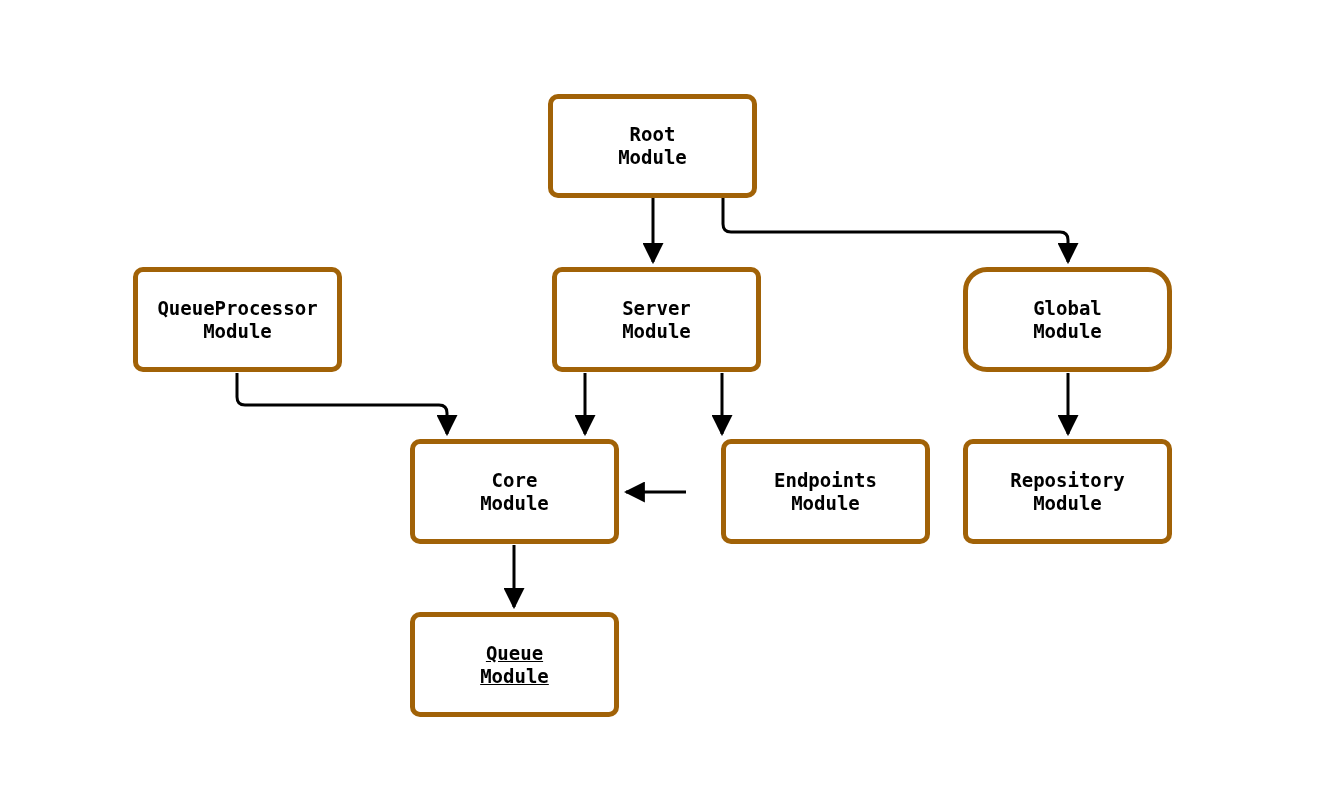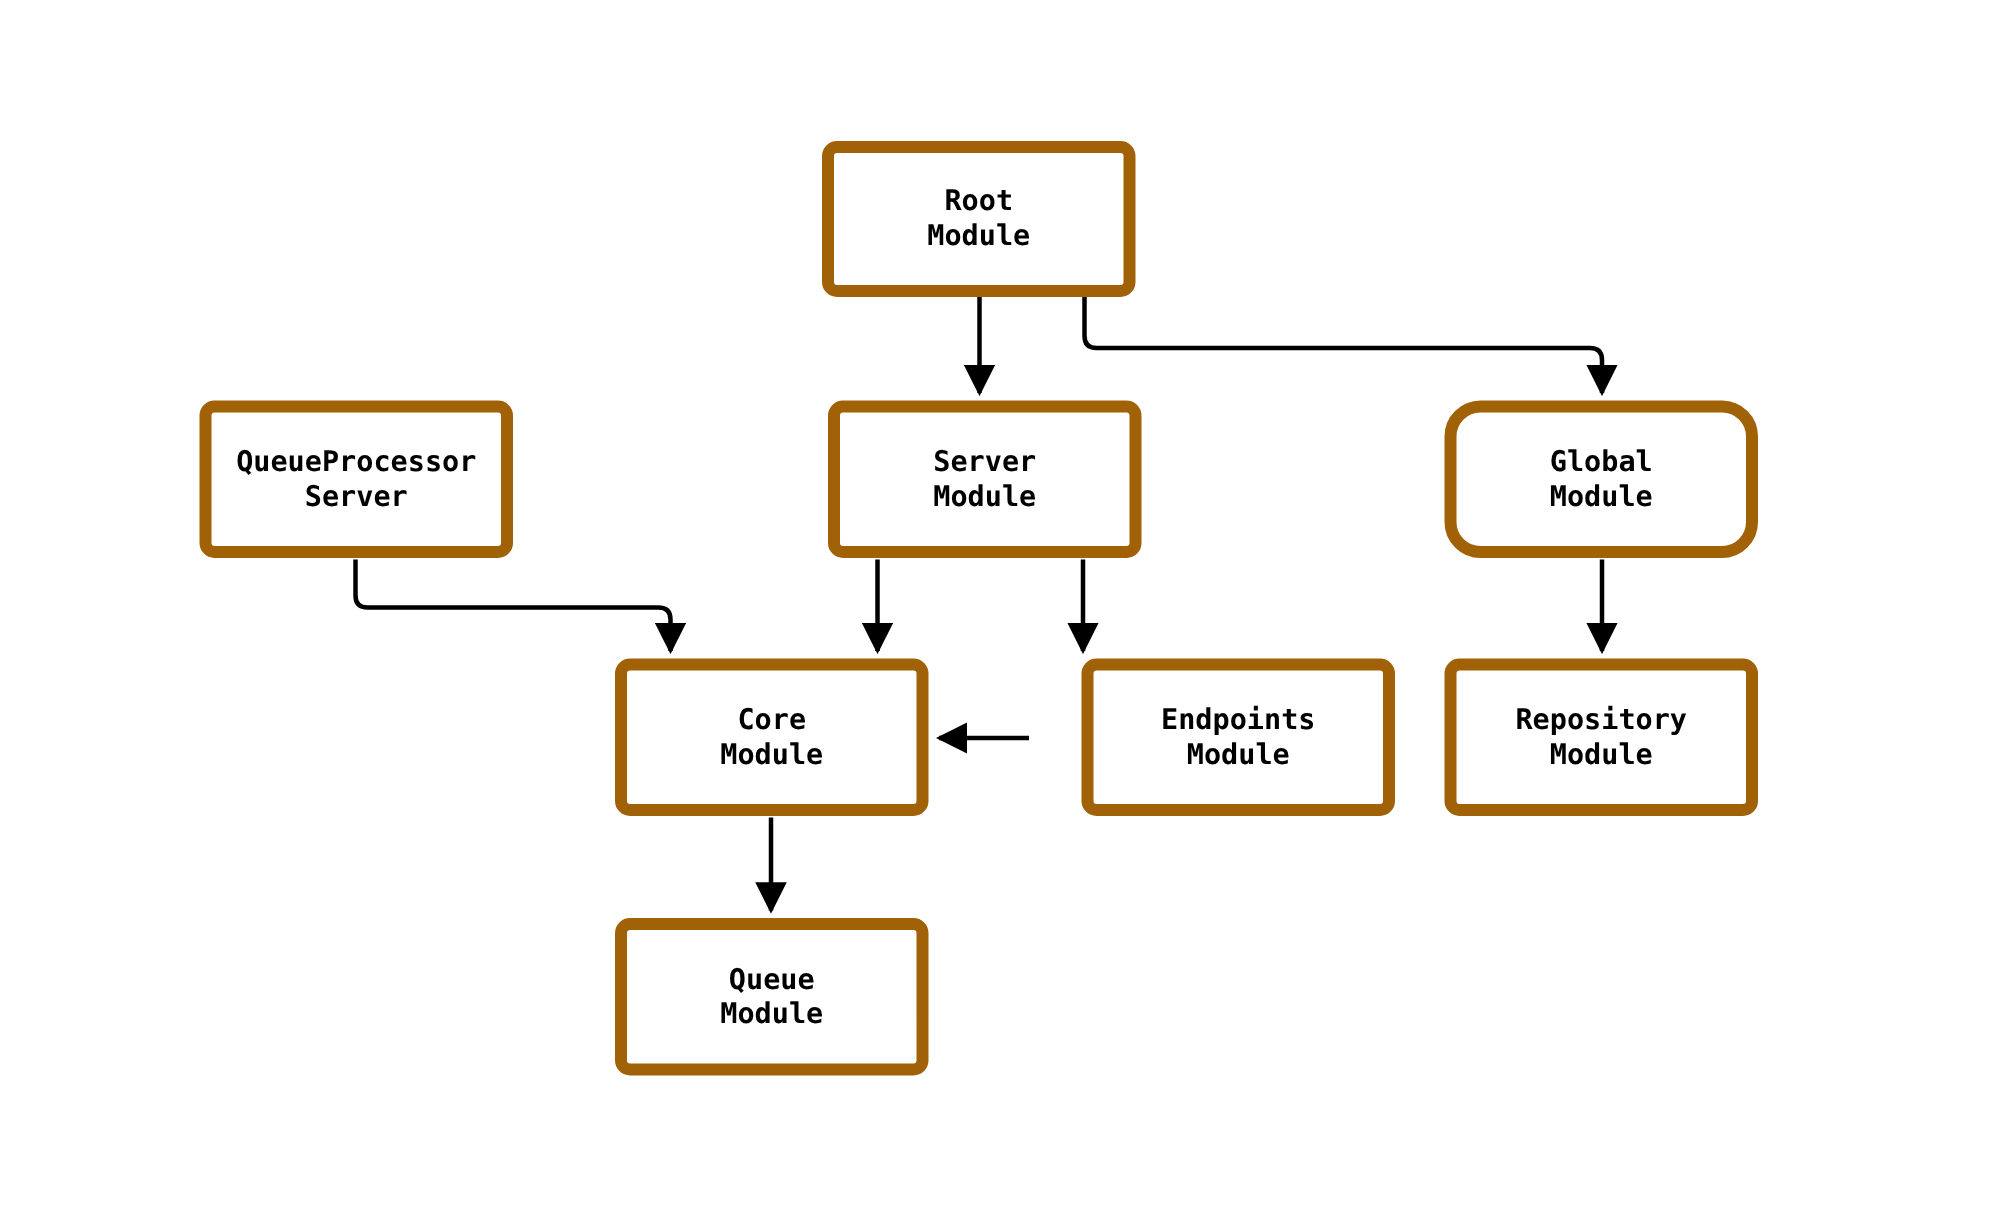--- a/index.html
+++ b/index.html
@@ -29,42 +29,42 @@
     stroke-width: 3;
     stroke-linecap: butt;
     stroke-linejoin: round;
   }
   .node {
     position: absolute;
     box-sizing: border-box;
     width: 209px;
     height: 105px;
     background: #ffffff;
-    border: 8px solid #a16207;
+    border: 5px solid #a16207;
     border-radius: 10px;
     display: flex;
     align-items: center;
     justify-content: center;
     text-align: center;
   }
   .node .label {
     font-size: 19px;
     font-weight: bold;
     line-height: 23px;
     color: #000000;
     white-space: pre-line;
   }
   .node-root          { left: 548px; top: 94px;  height: 104px; }
   .node-queueprocessor{ left: 133px; top: 267px; }
   .node-server        { left: 552px; top: 267px; }
   .node-global        { left: 963px; top: 267px; border-radius: 24px; }
   .node-core          { left: 410px; top: 439px; }
   .node-endpoints     { left: 721px; top: 439px; }
   .node-repository    { left: 963px; top: 439px; }
-  .node-queue         { left: 410px; top: 612px; }
+  .node-queue         { left: 410px; top: 612px; text-decoration: underline; }
 </style>
 </head>
 <body>
 
 <div class="canvas">
 
   <svg class="edges-svg" viewBox="0 0 1337 809" xmlns="http://www.w3.org/2000/svg">
     <defs>
       <marker id="arrow" viewBox="0 0 10 10" refX="9" refY="5" markerWidth="7" markerHeight="7" orient="auto-start-reverse">
         <path d="M 0 0 L 10 5 L 0 10 z" fill="#000000"></path>
@@ -80,21 +80,21 @@
     <path class="edge" d="M 514 545 L 514 607" marker-end="url(#arrow)"></path>
   </svg>
 
   <div class="node node-root">
     <div class="label">Root
 Module</div>
   </div>
 
   <div class="node node-queueprocessor">
     <div class="label">QueueProcessor
-Server</div>
+Module</div>
   </div>
 
   <div class="node node-server">
     <div class="label">Server
 Module</div>
   </div>
 
   <div class="node node-global">
     <div class="label">Global
 Module</div>

